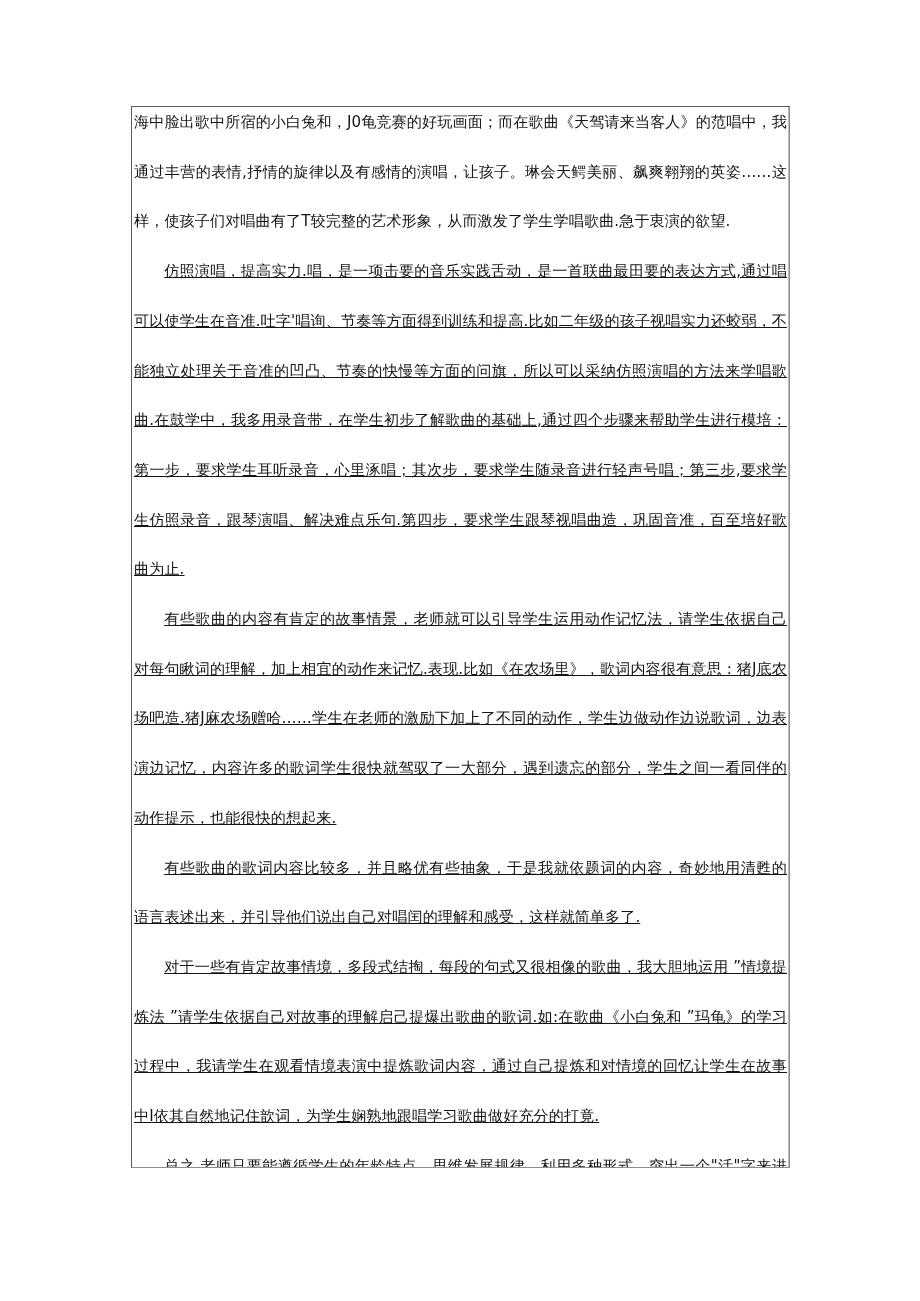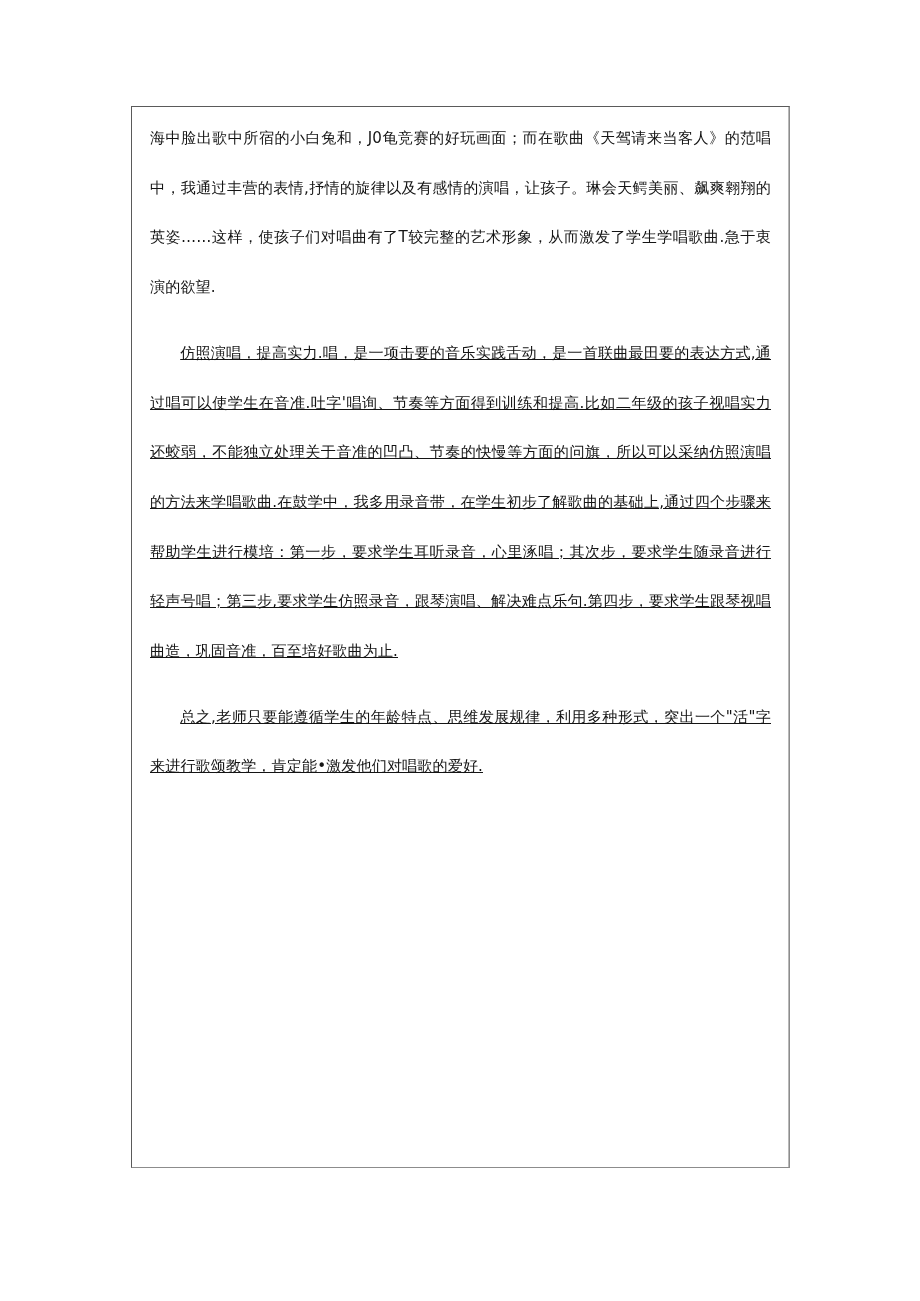--- a/index.html
+++ b/index.html
@@ -33,21 +33,21 @@
   #doc-body {
     position: absolute;
     left: 0px;
     top: -9px;
     width: 657px;
     padding: 0 2px 0 2px;
     box-sizing: border-box;
   }
 
   p.para {
-    margin: 16px;
+    margin: 0;
     padding: 0;
     font-size: 15.1px;
     line-height: 49.7px;
     color: #141414;
     text-align: justify;
     text-justify: inter-character;
     text-align-last: left;
     letter-spacing: 0.1px;
     word-break: break-all;
     font-weight: 400;
@@ -70,16 +70,19 @@
     pointer-events: none;
   }
 </style>
 </head>
 <body>
 
 <div id="doc-frame">
   <div id="doc-body">
     <p class="para">海中脸出歌中所宿的小白兔和，J0龟竞赛的好玩画面；而在歌曲《天驾请来当客人》的范唱中，我通过丰营的表情,抒情的旋律以及有感情的演唱，让孩子。琳会天鳄美丽、飙爽翱翔的英姿……这样，使孩子们对唱曲有了T较完整的艺术形象，从而激发了学生学唱歌曲.急于衷演的欲望.</p>
     <p class="para indent">仿照演唱，提高实力.唱，是一项击要的音乐实践舌动，是一首联曲最田要的表达方式,通过唱可以使学生在音准.吐字'唱询、节奏等方面得到训练和提高.比如二年级的孩子视唱实力还蛟弱，不能独立处理关于音准的凹凸、节奏的快慢等方面的问旗，所以可以采纳仿照演唱的方法来学唱歌曲.在鼓学中，我多用录音带，在学生初步了解歌曲的基础上,通过四个步骤来帮助学生进行模培：第一步，要求学生耳听录音，心里涿唱；其次步，要求学生随录音进行轻声号唱；第三步,要求学生仿照录音，跟琴演唱、解决难点乐句.第四步，要求学生跟琴视唱曲造，巩固音准，百至培好歌曲为止.</p>
+    <p class="para indent">有些歌曲的内容有肯定的故事情景，老师就可以引导学生运用动作记忆法，请学生依据自己对每句瞅词的理解，加上相宜的动作来记忆.表现.比如《在农场里》，歌词内容很有意思：猪J底农场吧造.猪J麻农场赠哈……学生在老师的激励下加上了不同的动作，学生边做动作边说歌词，边表演边记忆，内容许多的歌词学生很快就驾驭了一大部分，遇到遗忘的部分，学生之间一看同伴的动作提示，也能很快的想起来.</p>
+    <p class="para indent">有些歌曲的歌词内容比较多，并且略优有些抽象，于是我就依题词的内容，奇妙地用清甦的语言表述出来，并引导他们说出自己对唱闰的理解和感受，这样就简单多了.</p>
+    <p class="para indent">对于一些有肯定故事情境，多段式结掏，每段的句式又很相像的歌曲，我大胆地运用 ”情境提炼法 ”请学生依据自己对故事的理解启己提爆出歌曲的歌词.如:在歌曲《小白兔和 ”玛龟》的学习过程中，我请学生在观看情境表演中提炼歌词内容，通过自己提炼和对情境的回忆让学生在故事中I依其自然地记住歆词，为学生娴熟地跟唱学习歌曲做好充分的打竟.</p>
     <p class="para indent">总之,老师只要能遵循学生的年龄特点、思维发展规律，利用多种形式，突出一个"活"字来进行歌颂教学，肯定能•激发他们对唱歌的爱好.</p>
   </div>
   <div class="edge-shade"></div>
 </div>
 
 </body></html>

